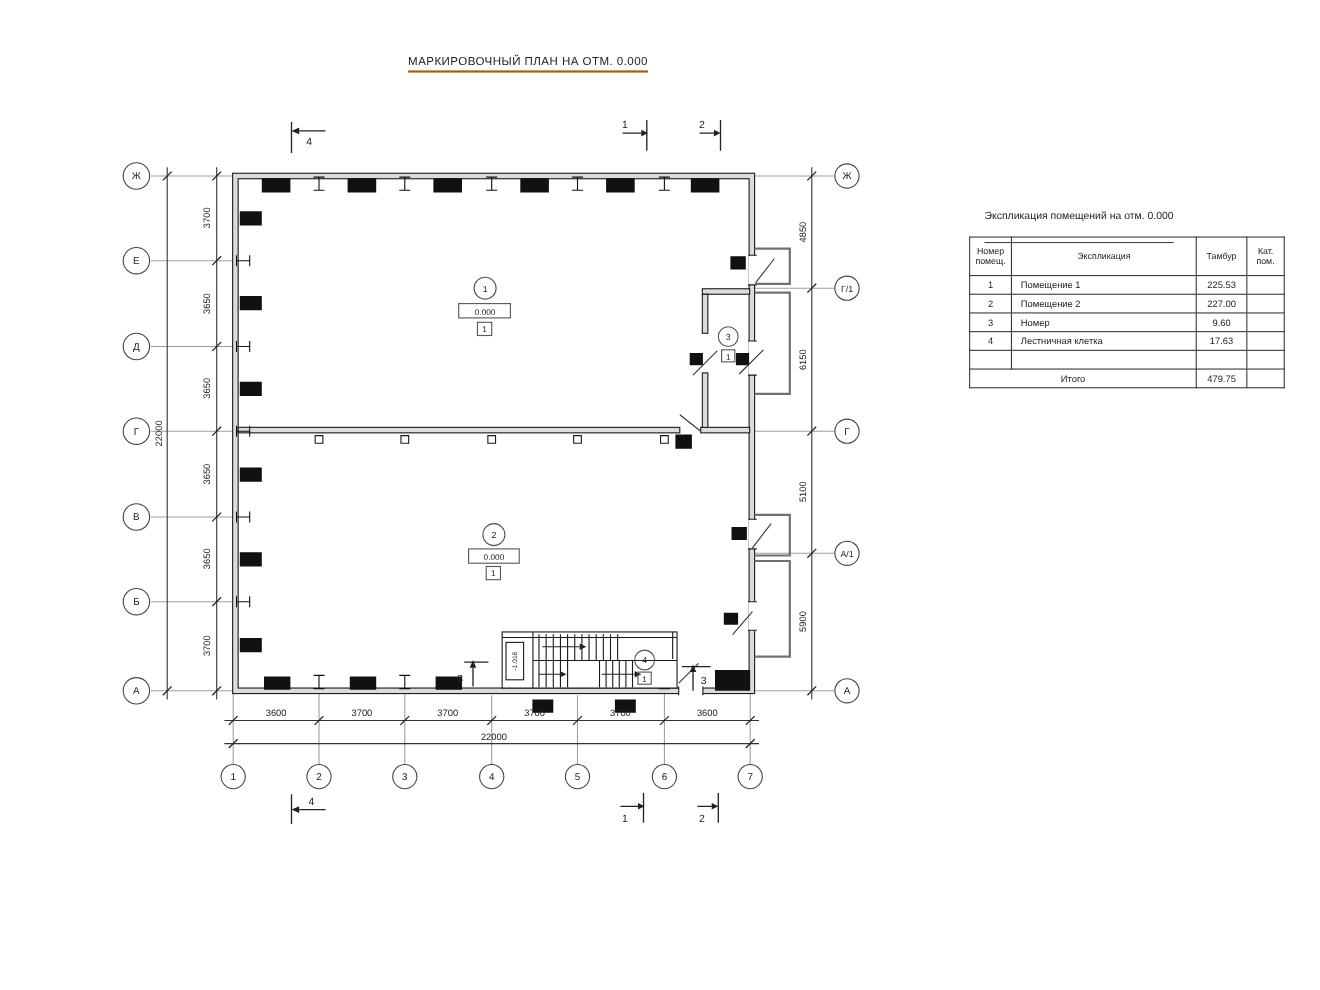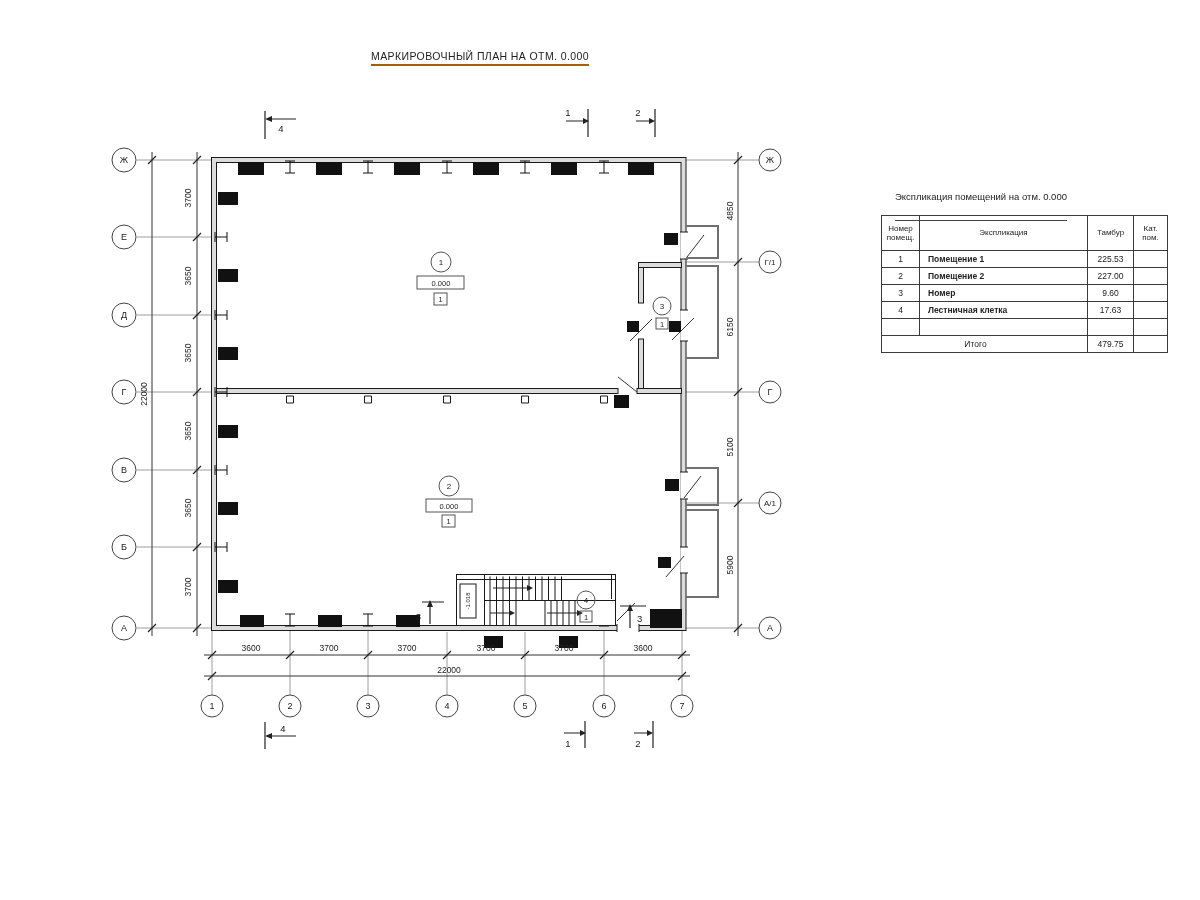--- a/index.html
+++ b/index.html
@@ -9,21 +9,21 @@
   .drawing-title{position:absolute;left:300px;top:50px;width:360px;text-align:center;
                  font-size:10.5px;letter-spacing:.4px;color:#222;}
   .drawing-title span{display:inline-block;border-bottom:2px solid #a16207;padding-bottom:2px;}
   .sched-title{position:absolute;left:850px;top:191px;width:262px;text-align:center;font-size:9.5px;color:#222;}
   .sched-title span{display:inline-block;border-bottom:1px solid #444;padding-bottom:18px;}
   table.sched{position:absolute;left:857px;top:215px;width:286px;border-collapse:collapse;
               font-size:8.5px;color:#222;table-layout:fixed;margin-left:24px;}
   table.sched th,table.sched td{border:1px solid #3a3a3a;padding:0 2px;height:16px;
               text-align:center;font-weight:normal;overflow:hidden;}
   table.sched th{height:34px;font-size:8px;line-height:1.15;}
-  table.sched td.nm{text-align:left;padding-left:8px;font-weight:bold;}
+  table.sched td.nm{text-align:left;padding-left:8px;}
   table.sched td.tot{padding-right:20px;}
   svg text{fill:#222;font-family:"Liberation Sans",sans-serif;}
 </style>
 </head>
 <body>
 
 <div id="canvas">
 
   <div class="drawing-title">
     <span>МАРКИРОВОЧНЫЙ ПЛАН НА ОТМ. 0.000</span>

